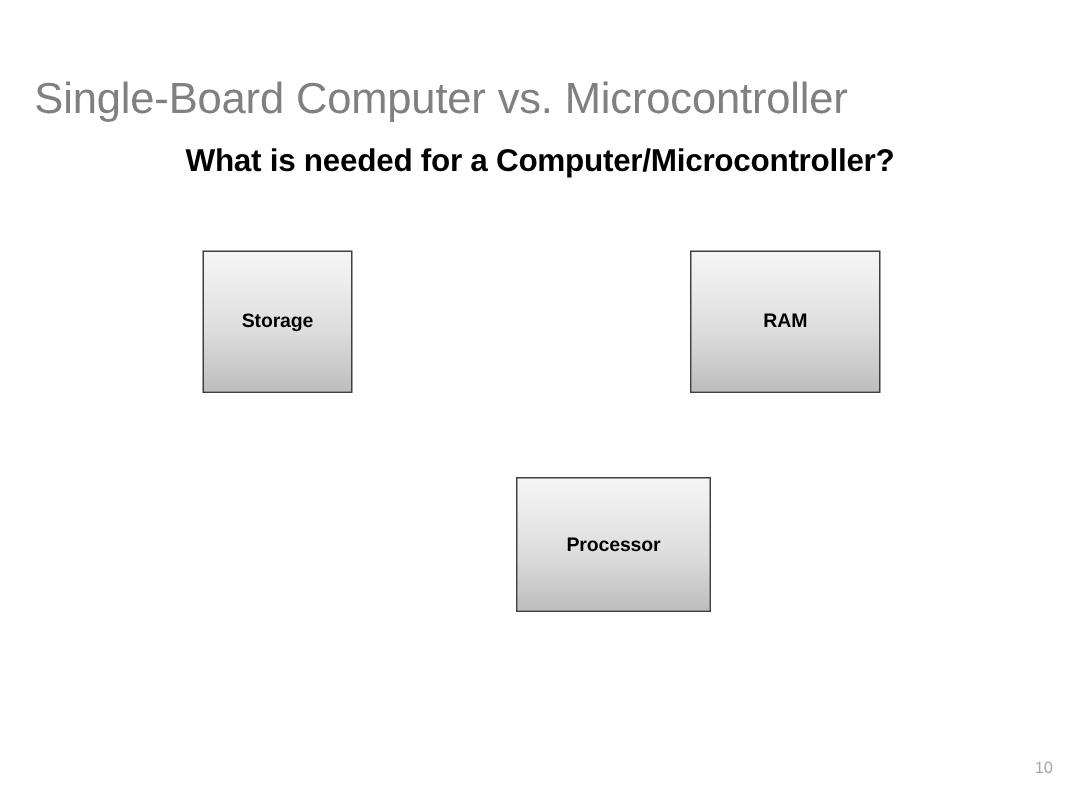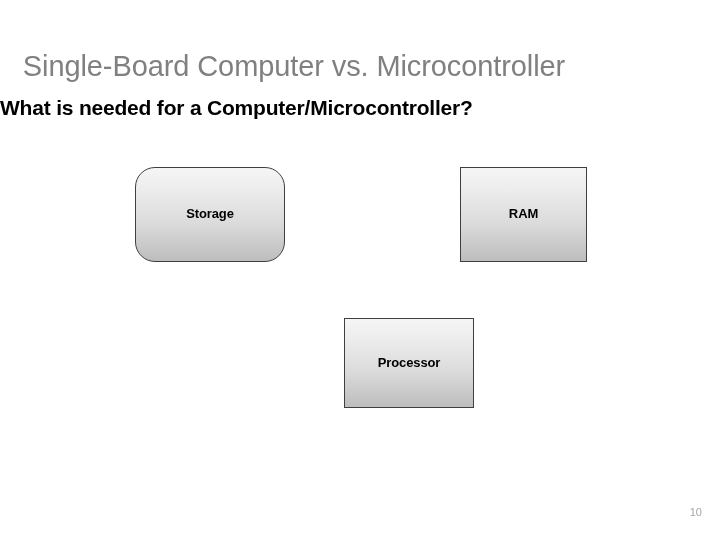--- a/index.html
+++ b/index.html
@@ -31,20 +31,21 @@
     color: #808080;
     letter-spacing: -0.1px;
     white-space: nowrap;
     line-height: 1.15;
   }
   .slide-subtitle {
     position: absolute;
     left: 0;
     top: 79px;
     width: 720px;
+    text-align: center;
     font-size: 21px;
     font-weight: bold;
     color: #000000;
     letter-spacing: -0.2px;
     white-space: nowrap;
     line-height: 1.15;
   }
   .shape-box {
     position: absolute;
     box-sizing: border-box;
@@ -58,23 +59,22 @@
     font-size: 13px;
     font-weight: bold;
     color: #000000;
     text-align: center;
     line-height: 1.1;
     letter-spacing: -0.1px;
   }
   #box-storage {
     left: 135px;
     top: 167px;
-    width: 150px;
+    width: 100px;
     height: 95px;
-    border-radius: 20px;
   }
   #box-ram {
     left: 460px;
     top: 167px;
     width: 127px;
     height: 95px;
   }
   #box-processor {
     left: 305px;
     top: 318px;

